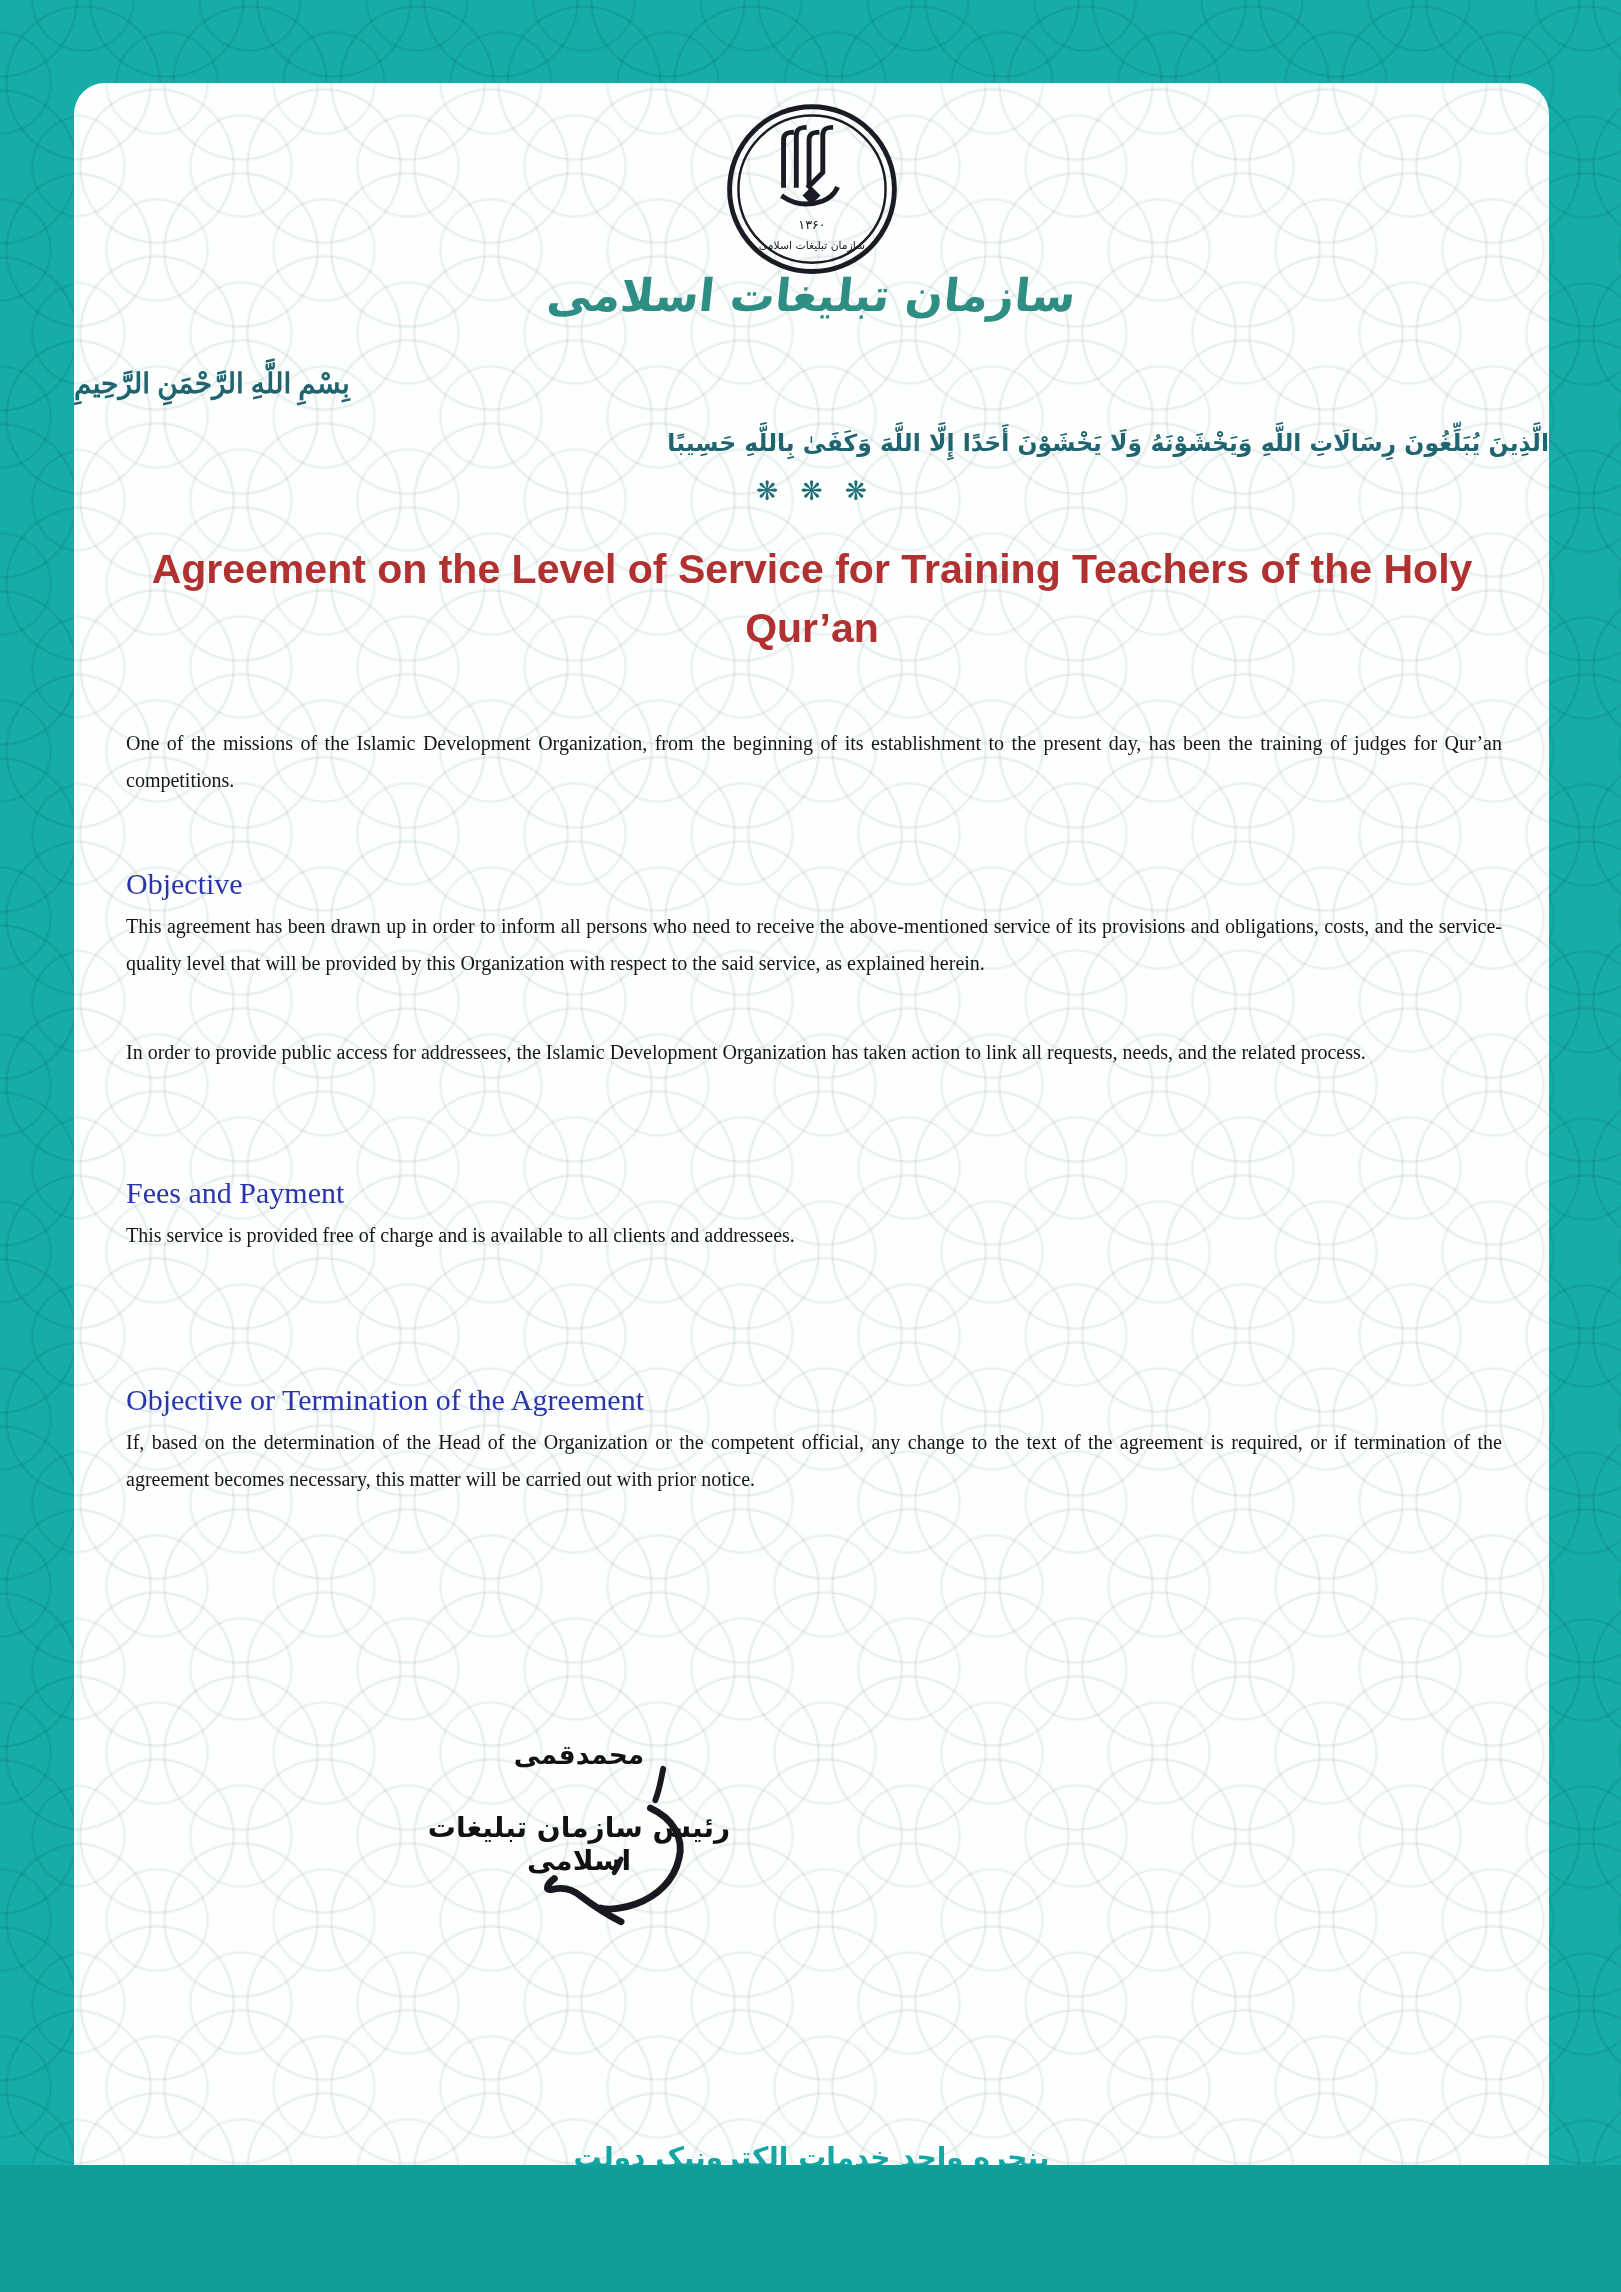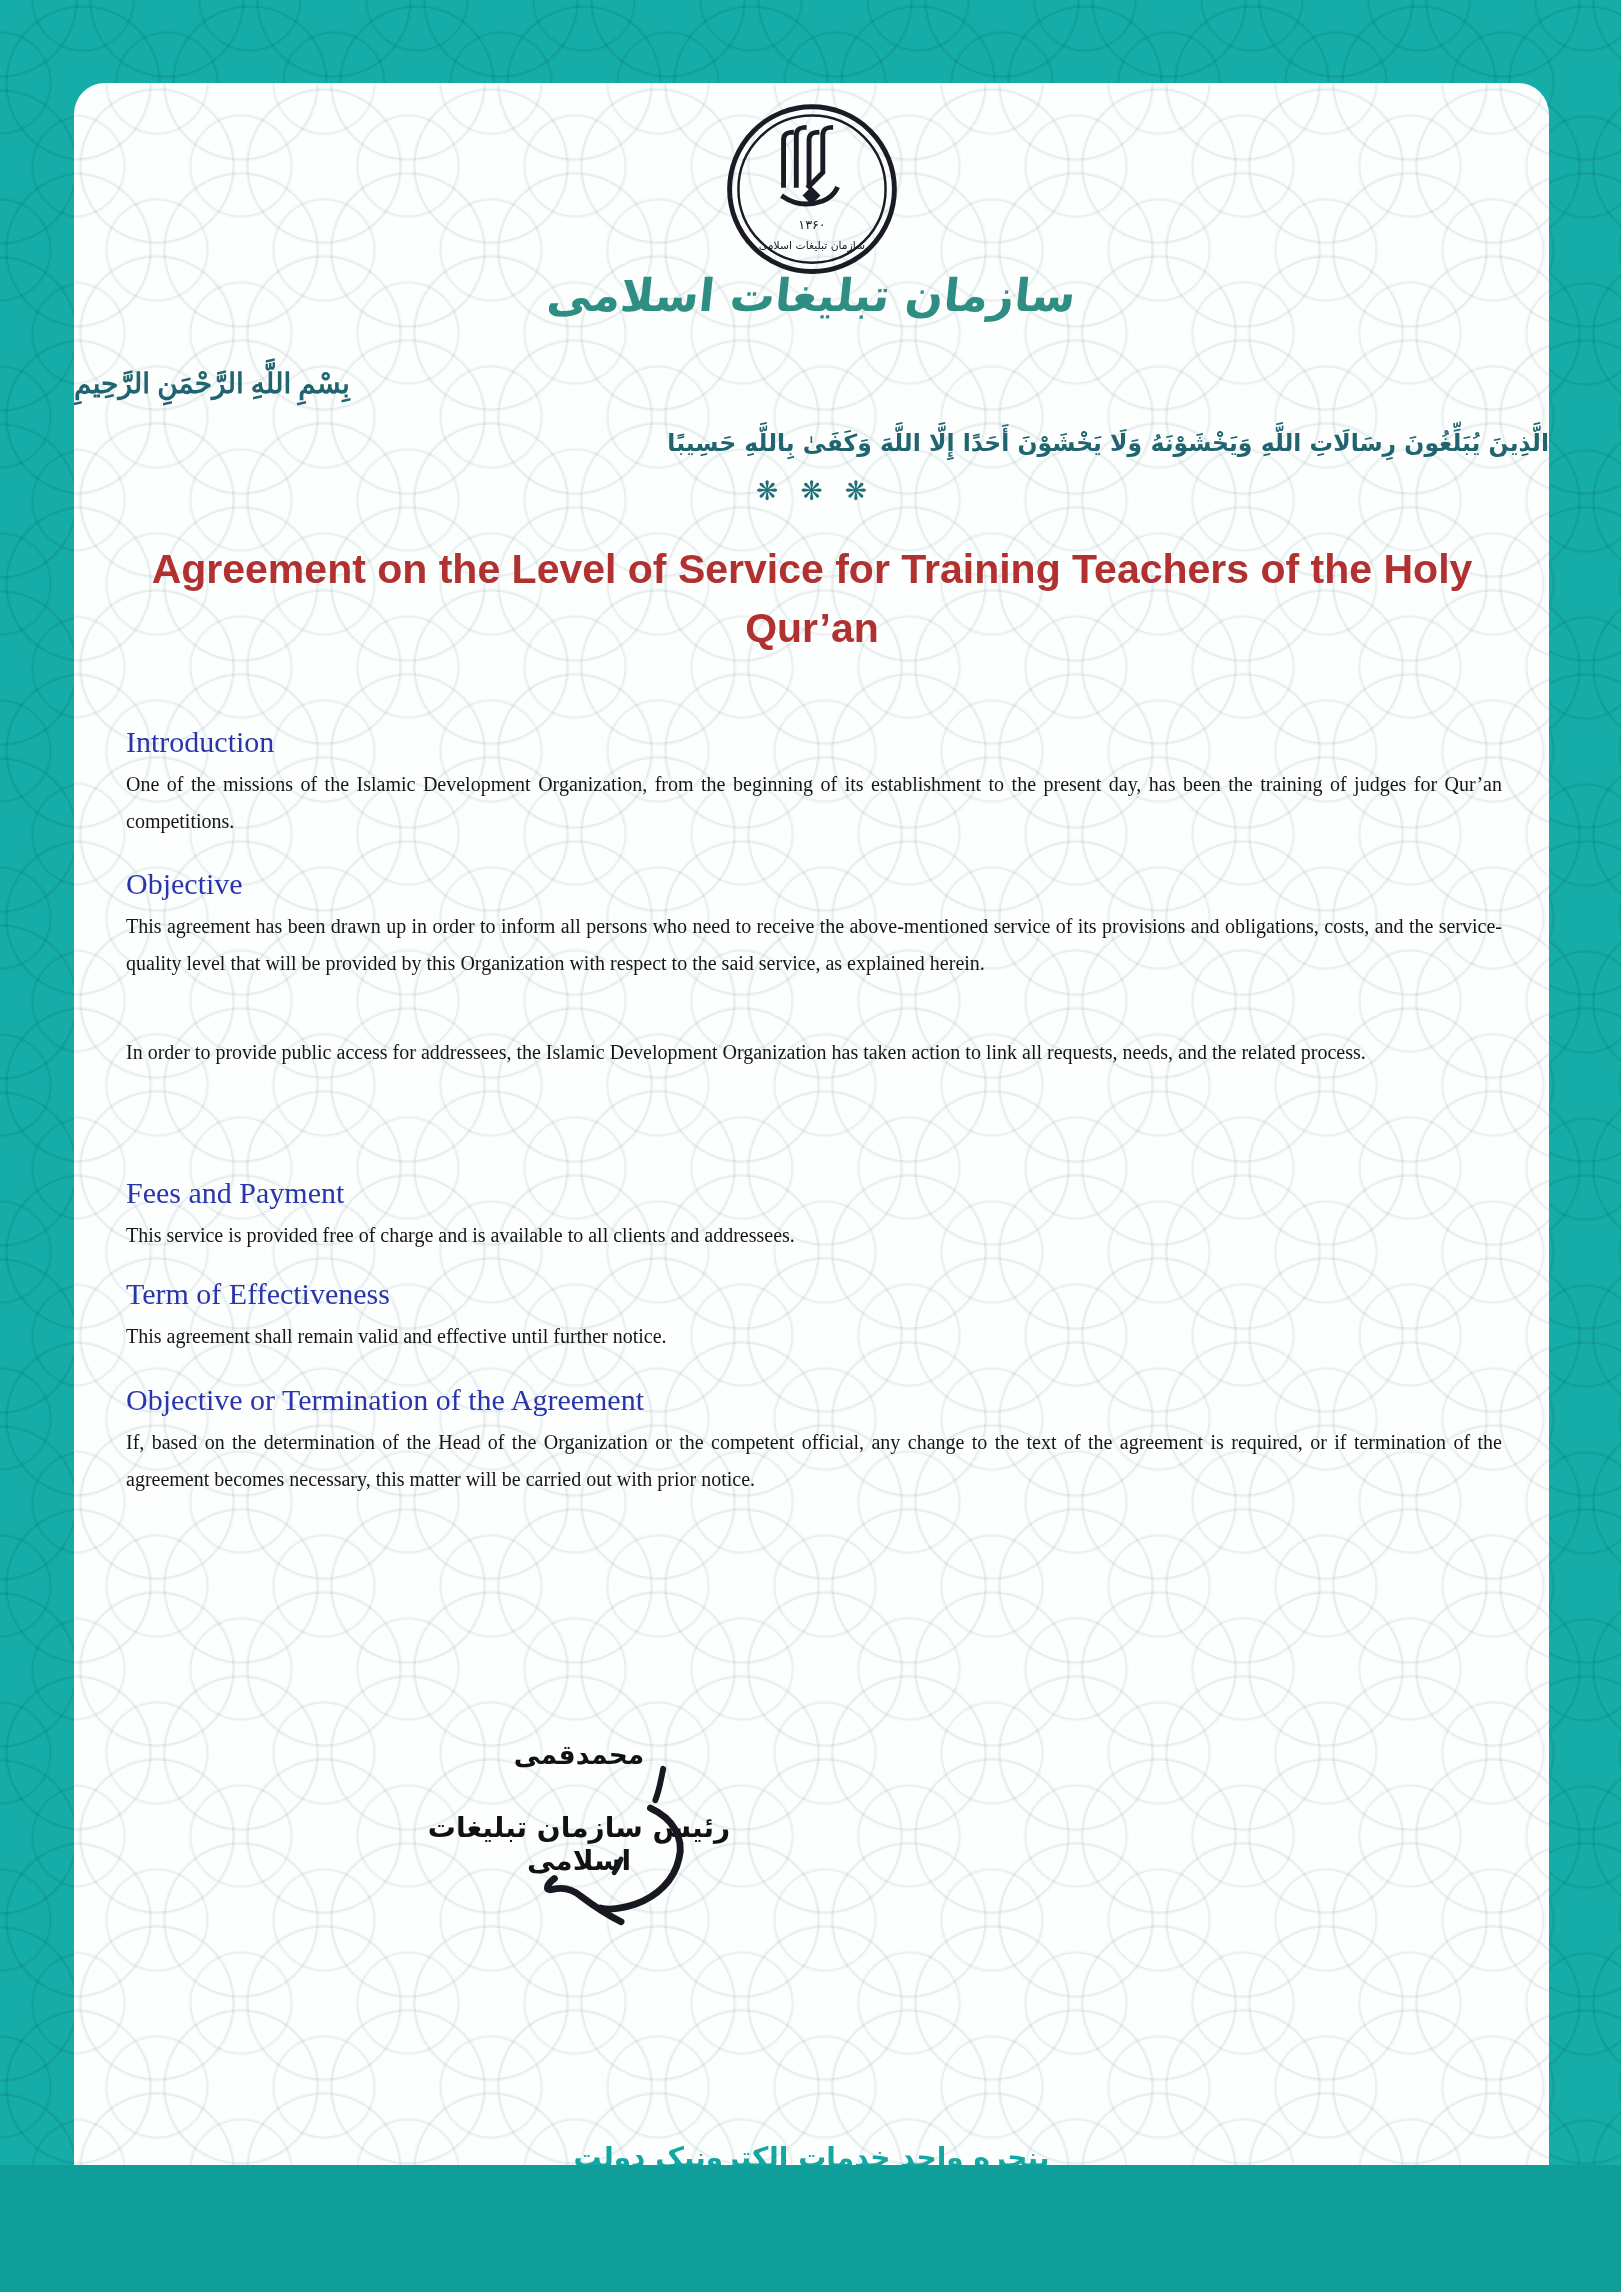--- a/index.html
+++ b/index.html
@@ -114,37 +114,32 @@
 
     <div class="calligraphy ar">سازمان تبلیغات اسلامی</div>
 
     <div class="bismillah ar">بِسْمِ اللَّهِ الرَّحْمَنِ الرَّحِيمِ</div>
     <div class="verse ar">الَّذِينَ يُبَلِّغُونَ رِسَالَاتِ اللَّهِ وَيَخْشَوْنَهُ وَلَا يَخْشَوْنَ أَحَدًا إِلَّا اللَّهَ وَكَفَىٰ بِاللَّهِ حَسِيبًا</div>
     <div class="ornaments">❋ ❋ ❋</div>
 
     <h1 class="title">Agreement on the Level of Service for Training Teachers of the Holy Qur’an</h1>
 
     <div class="section s0">
-      <h2>Introduction</h2>
       <p>One of the missions of the Islamic Development Organization, from the beginning of its establishment to the present day, has been the training of judges for Qur’an competitions.</p>
     </div>
     <div class="section s1">
       <h2>Objective</h2>
       <p>This agreement has been drawn up in order to inform all persons who need to receive the above-mentioned service of its provisions and obligations, costs, and the service-quality level that will be provided by this Organization with respect to the said service, as explained herein.</p>
     </div>
     <div class="section s2">
       <p>In order to provide public access for addressees, the Islamic Development Organization has taken action to link all requests, needs, and the related process.</p>
     </div>
     <div class="section s3">
       <h2>Fees and Payment</h2>
       <p>This service is provided free of charge and is available to all clients and addressees.</p>
-    </div>
-    <div class="section s4">
-      <h2>Term of Effectiveness</h2>
-      <p>This agreement shall remain valid and effective until further notice.</p>
     </div>
     <div class="section s5">
       <h2>Objective or Termination of the Agreement</h2>
       <p>If, based on the determination of the Head of the Organization or the competent official, any change to the text of the agreement is required, or if termination of the agreement becomes necessary, this matter will be carried out with prior notice.</p>
     </div>
 
     <div class="signature-block ar">
       <div class="name">محمدقمی</div>
       <div class="role">رئیس سازمان تبلیغات اسلامی</div>
     </div>

